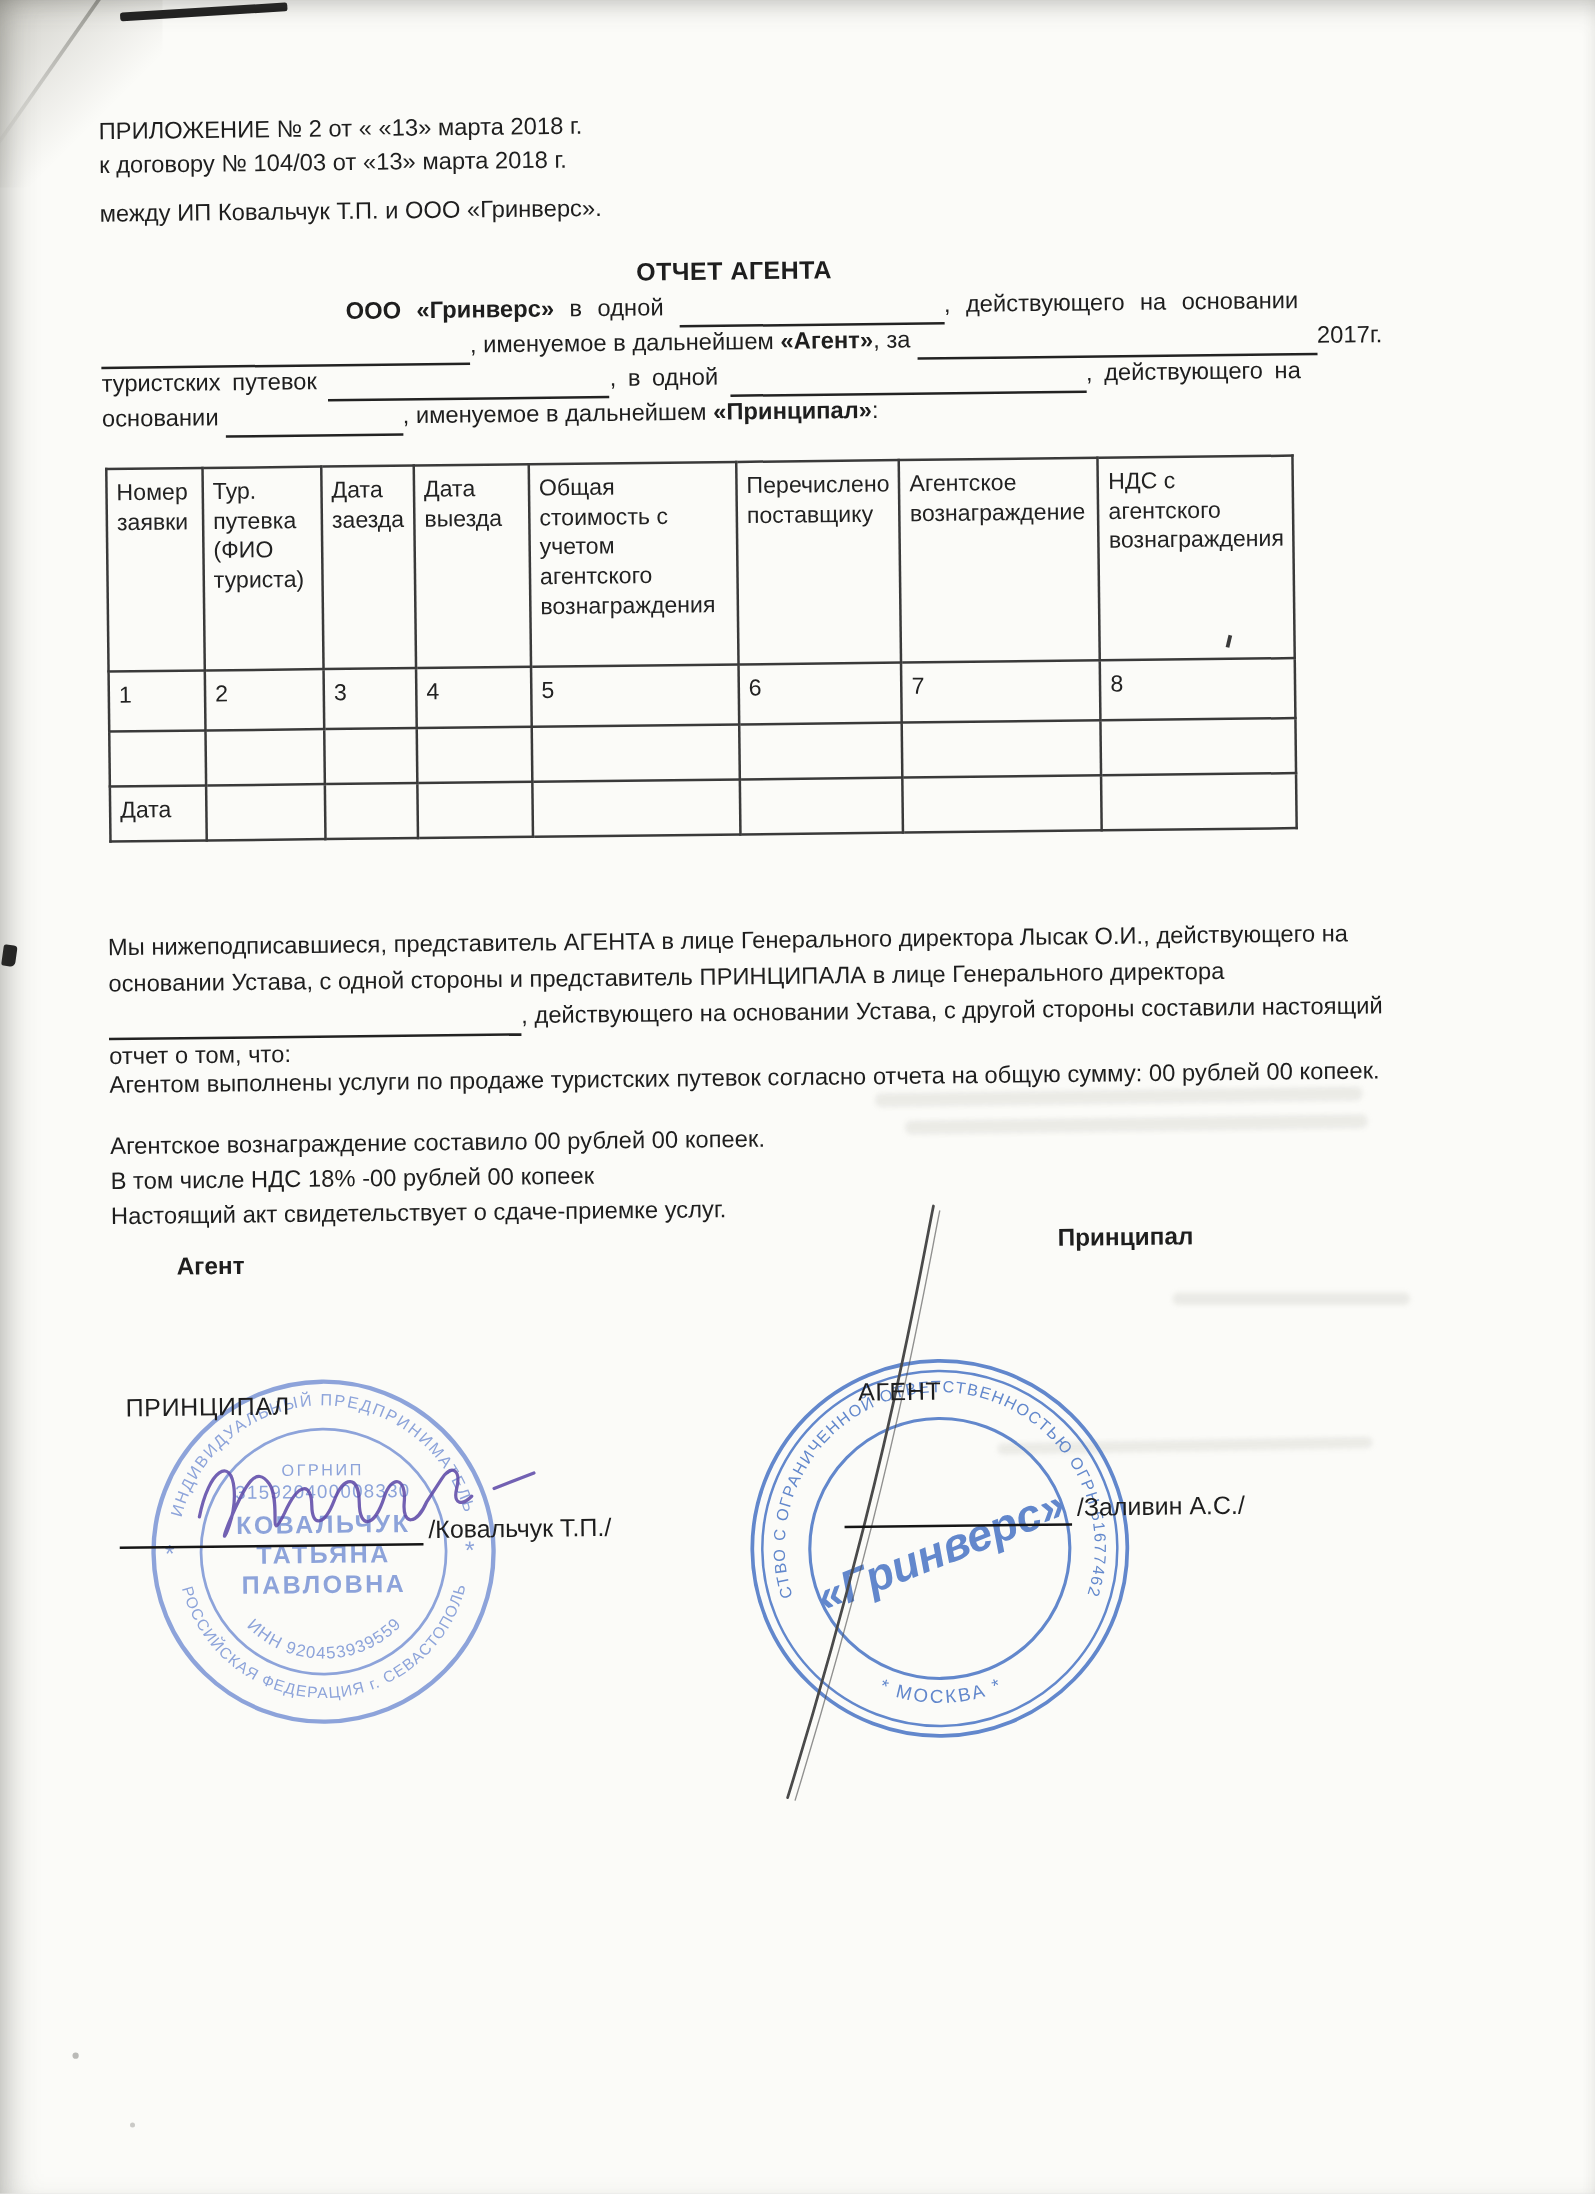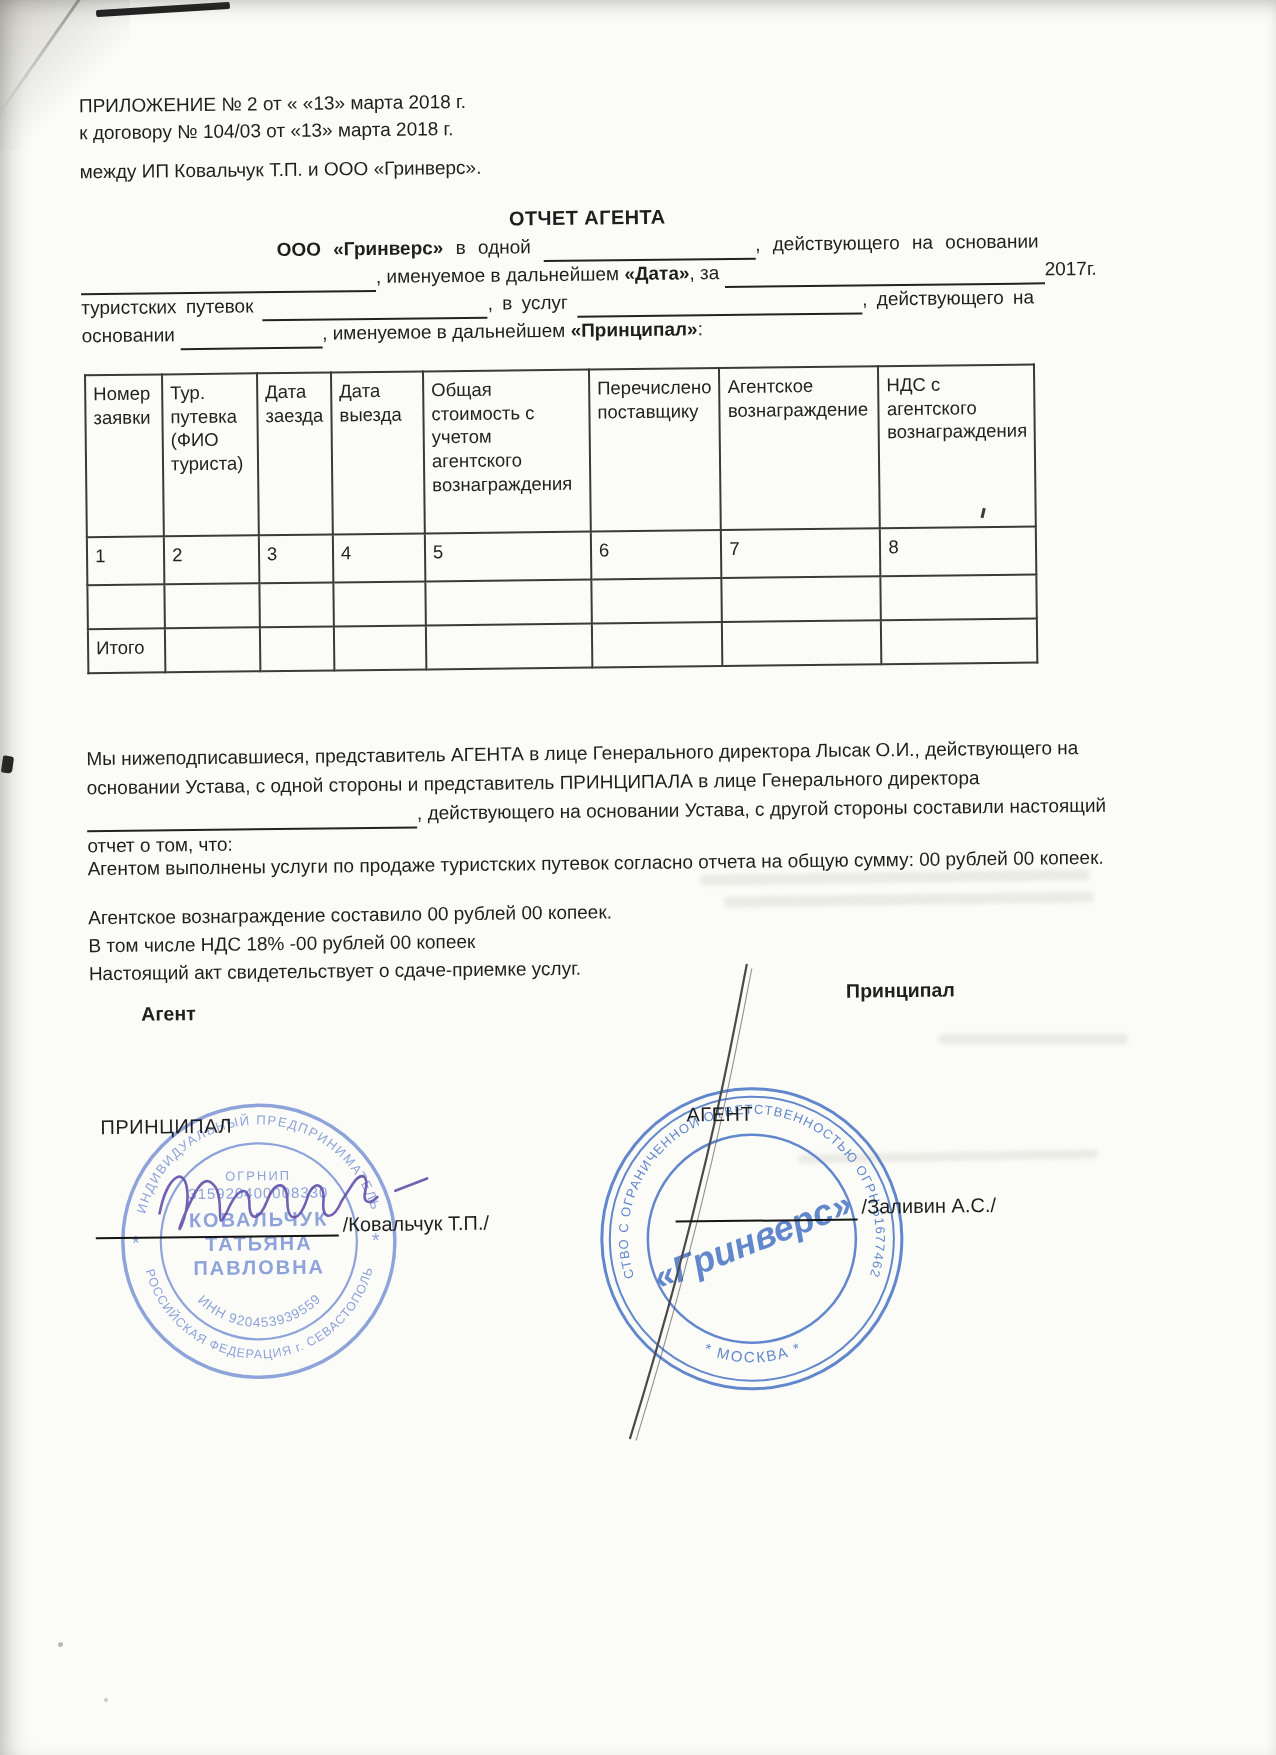--- a/index.html
+++ b/index.html
@@ -106,26 +106,26 @@
 
     <div class="abs title">ОТЧЕТ АГЕНТА</div>
 
     <div class="abs intro">
       <div class="l1 nw">
         <span class="b">ООО  «Гринверс»</span>
         <span>в  одной</span>
         <span class="blank bl-212"></span><span>,  действующего  на  основании</span>
       </div>
       <div class="l2 nw">
-        <span class="blank bl-295"></span><span>, именуемое  в  дальнейшем </span><span class="b">«Дата»</span><span>,  за</span>
+        <span class="blank bl-295"></span><span>, именуемое  в  дальнейшем </span><span class="b">«Агент»</span><span>,  за</span>
         <span class="blank bl-320"></span><span>2017г.</span>
       </div>
       <div class="l3 nw">
         <span>туристских путевок</span>
-        <span class="blank bl-225"></span><span>,  в услуг</span>
+        <span class="blank bl-225"></span><span>,  в одной</span>
         <span class="blank bl-285"></span><span>, действующего на</span>
       </div>
       <div class="l4 nw">
         <span>основании</span>
         <span class="blank bl-142"></span><span>, именуемое в дальнейшем </span><span class="b">«Принципал»</span><span>:</span>
       </div>
     </div>
 
     <table class="rep">
       <colgroup>
@@ -163,21 +163,21 @@
         <td></td>
             <td></td>
         <td></td>
             <td></td>
         <td></td>
             <td></td>
         <td></td>
             <td></td>
       </tr>
       <tr class="trow">
-        <td>Итого</td>
+        <td>Дата</td>
         <td></td>
             <td></td>
         <td></td>
             <td></td>
         <td></td>
             <td></td>
         <td></td>
       </tr>
     </tbody>
       </table>

